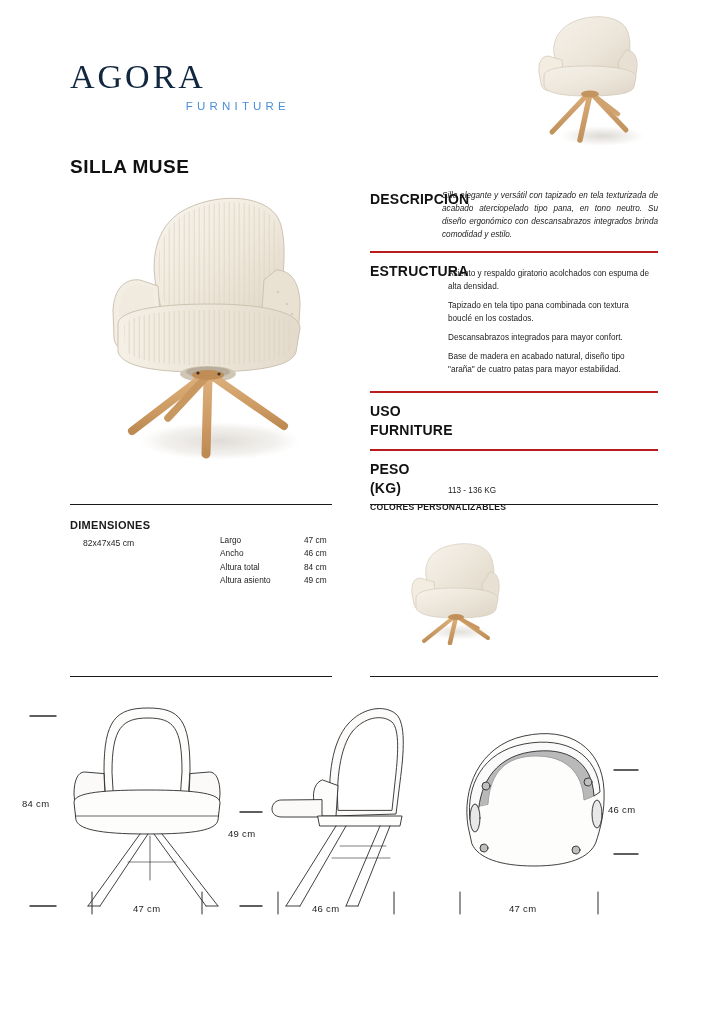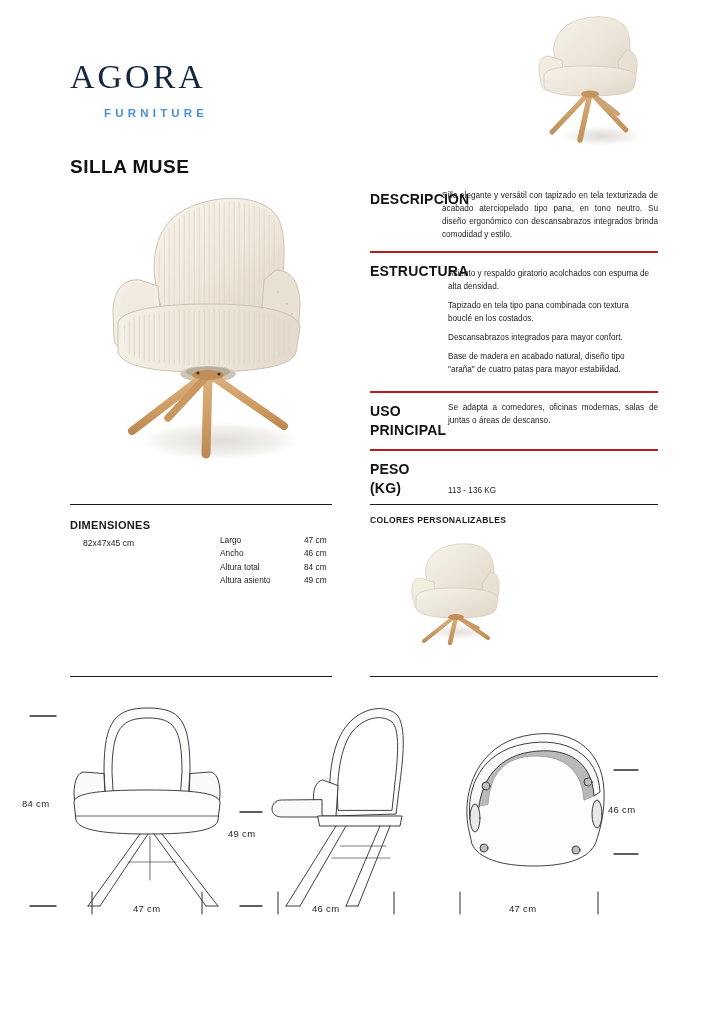--- a/index.html
+++ b/index.html
@@ -13,23 +13,23 @@
   .page { position: relative; width: 724px; height: 936px; background:#fff; }
 
   
   .logo-block { position:absolute; left:70px; top:60px; width:220px; }
   .logo-word {
     font-family: "Liberation Serif", serif;
     font-size: 34px; letter-spacing: 3px; color:#12263f;
     line-height: 1; font-weight: 400;
   }
   .logo-sub {
-    margin-top: 13px; margin-left: 34px;
+    margin-top: 6px; margin-left: 34px;
     font-size: 11.5px; letter-spacing: 4.2px;
-    color:#4a90d9; font-weight: 700;
+    color:#4a90d9; font-weight: 400; text-align: right;
   }
 
   
   .title {
     position:absolute; left:70px; top:156px;
     font-size: 19px; font-weight: 700; letter-spacing: 0.5px; color:#111;
   }
 
   
   .chair-sm-tr { position:absolute; left:522px; top:4px; width:160px; height:150px; }
@@ -45,42 +45,42 @@
   .spec-label {
     width: 72px; flex: 0 0 72px;
     font-size: 14px; font-weight: 700; letter-spacing: 0.2px;
     color:#111; line-height: 1.35; padding-right: 4px;
   }
   .spec-label.wide { width: 78px; flex: 0 0 78px; }
   .spec-body {
     flex: 1 1 auto;
     font-size: 8.2px; line-height: 1.58; color:#1d1d1d;
   }
-  .spec-body.just { text-align: justify; }
+  .spec-body.just { text-align: justify; font-style: italic; }
   .spec-body p { margin: 6px; }
   .spec-row.vcenter { align-items: flex-start; }
   .spec-row.peso { align-items: flex-end; }
   .spec-row.peso .spec-body { padding-left: 6px; }
 
   
   .rule { position:absolute; height:1px; background:#1a1a1a; }
   .rule-l-dim   { left:70px;  top:504px; width:262px; }
   .rule-r-col   { left:370px; top:504px; width:288px; }
   .rule-l-tech  { left:70px;  top:676px; width:262px; }
   .rule-r-tech  { left:370px; top:676px; width:288px; }
 
   
   .dim-head { position:absolute; left:70px; top:519px; font-size:11px; font-weight:700; letter-spacing:0.3px; }
   .dim-overall { position:absolute; left:70px; top:538px; font-size:8.6px; color:#1d1d1d;margin-left:13px; }
   .dim-table { position:absolute; left:220px; top:534px; width:130px; font-size:8.3px; color:#1d1d1d; }
   .dim-table .dr { display:flex; justify-content:space-between; line-height:1.62; }
   .dim-table .dr .dv { width:46px; text-align:left; }
 
   
-  .col-head { position:absolute; left:370px; top:502px; font-size:8.6px; font-weight:700; letter-spacing:0.3px;margin-top:13px; }
+  .col-head { position:absolute; left:370px; top:502px; font-size:8.6px; font-weight:700; letter-spacing:0.3px; }
 
   
   .tech { position:absolute; left:0px; top:690px; width:724px; height:240px; }
   .tech-label { position:absolute; font-size:9.5px; color:#1d1d1d; letter-spacing:0.3px; }
   .tl-84  { left:22px;  top:798px; }
   .tl-47a { left:133px; top:903px; }
   .tl-49  { left:228px; top:828px; }
   .tl-46a { left:312px; top:903px; }
   .tl-46b { left:608px; top:804px; }
   .tl-47b { left:509px; top:903px; }
@@ -196,22 +196,21 @@
       <div class="spec-label">ESTRUCTURA</div>
       <div class="spec-body">
         <p>Asiento y respaldo giratorio acolchados con espuma de alta densidad.</p>
         <p>Tapizado en tela tipo pana combinada con textura bouclé en los costados.</p>
         <p>Descansabrazos integrados para mayor confort.</p>
         <p>Base de madera en acabado natural, diseño tipo "araña" de cuatro patas para mayor estabilidad.</p>
       </div>
     </div>
 
     <div class="spec-row vcenter">
-      <div class="spec-label wide">USO PRINCIPAL</div>
-      <div class="spec-body just">Se adapta a comedores, oficinas modernas, salas de juntas o áreas de descanso.</div>
+      <div class="spec-label wide">USO FURNITURE</div>
     </div>
 
     <div class="spec-row peso">
       <div class="spec-label">PESO (KG)</div>
       <div class="spec-body">113 - 136 KG</div>
     </div>
 
   </div>
 
   <div class="rule rule-l-dim"></div>

